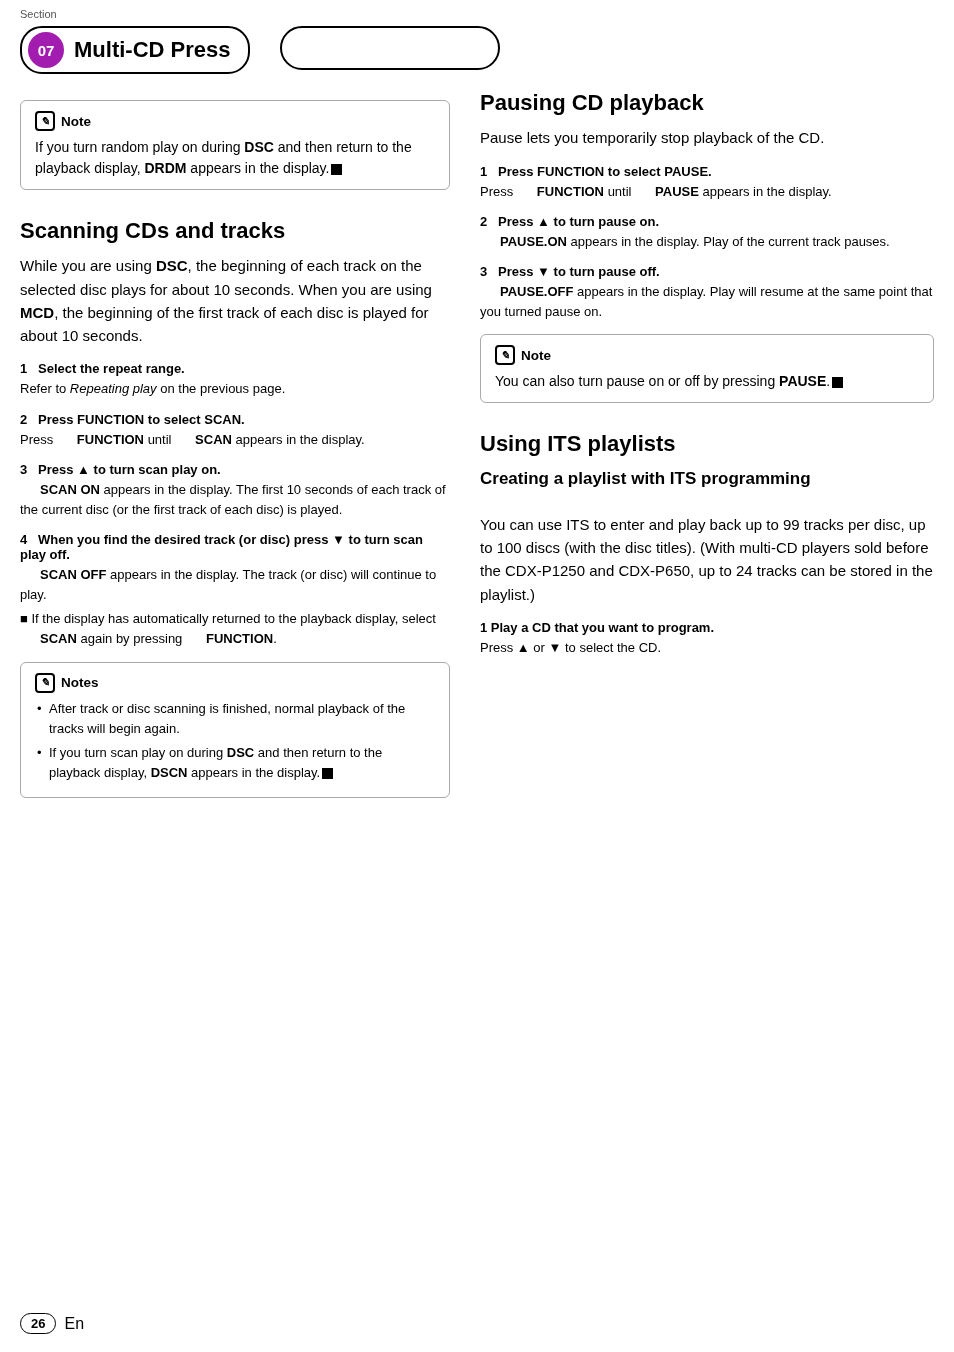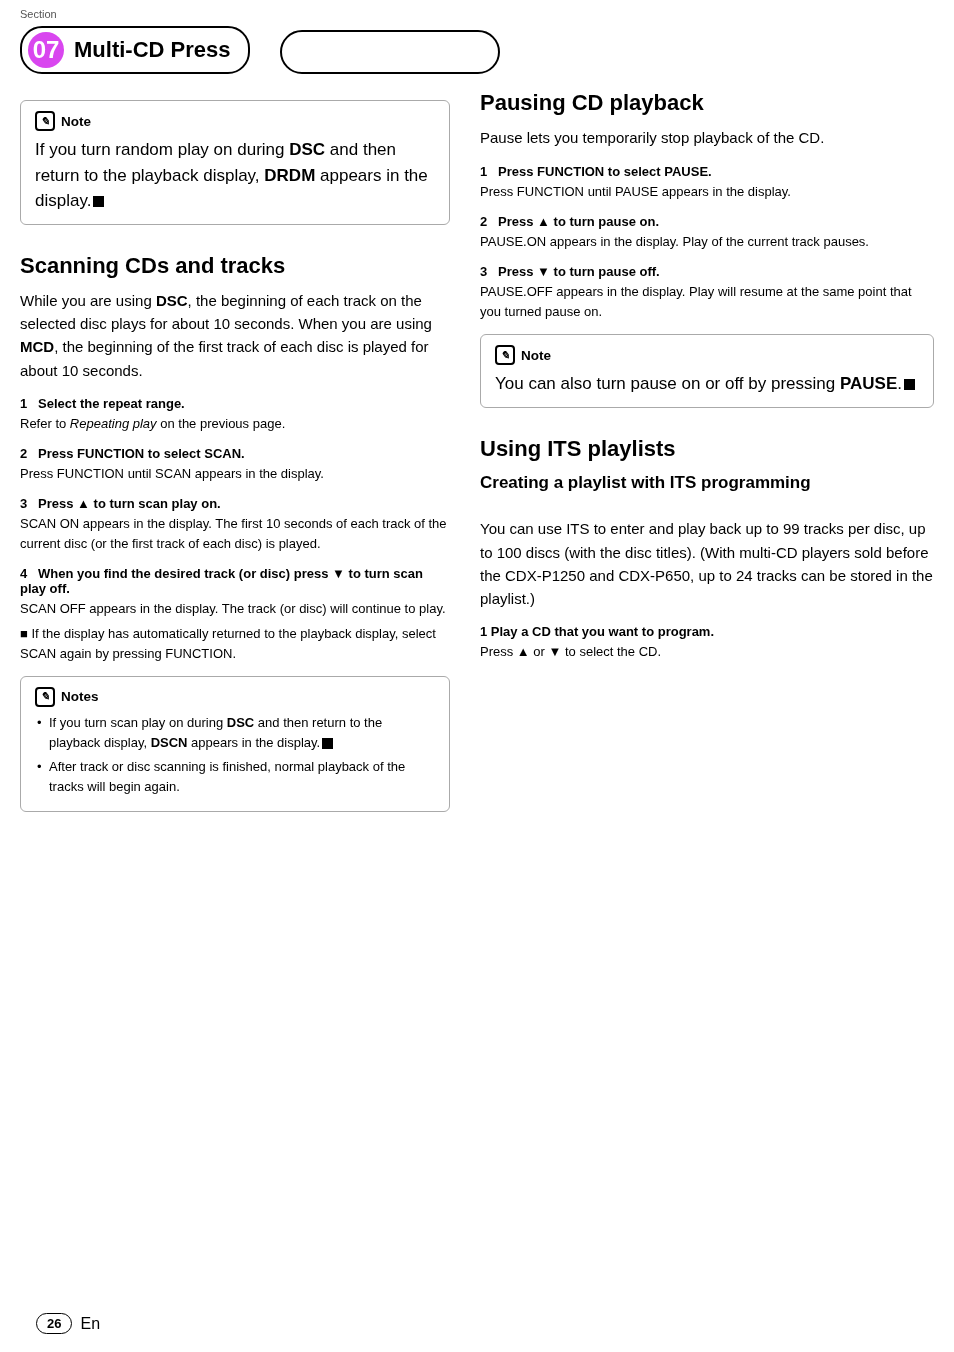--- a/index.html
+++ b/index.html
@@ -9,43 +9,43 @@
       background: #fff;
       font-family: Arial, Helvetica, sans-serif;
       font-size: 13.5px;
       color: #000;
       position: relative;
     }
 
     
     .header {
       display: flex;
-      align-items: flex-end;
+      align-items: flex-start;
       padding: 10px 20px 6px 20px;
       border-bottom: none;
     }
     .section-label {
       font-size: 11px;
       color: #555;
       position: absolute;
       top: 8px;
       left: 20px;
     }
     .header-pill {
       display: flex;
       align-items: center;
       border: 2px solid #000;
       border-radius: 22px;
       padding: 4px 18px 4px 6px;
       margin-top: 16px;
     }
     .section-number {
-      background: #d946ef;
+      background: #a21caf;
       color: #fff;
-      font-size: 24px;
+      font-size: 15px;
       font-weight: bold;
       border-radius: 50%;
       width: 36px;
       height: 36px;
       display: flex;
       align-items: center;
       justify-content: center;
       margin-right: 10px;
     }
     .header-title {
@@ -97,21 +97,21 @@
       border: 2px solid #000;
       border-radius: 4px;
       display: flex;
       align-items: center;
       justify-content: center;
       font-size: 11px;
       font-style: italic;
       font-weight: bold;
     }
     .note-text {
-      font-size: 17px;
+      font-size: 14px;
       line-height: 1.5;
     }
 
     
     .section-heading {
       font-size: 22px;
       font-weight: bold;
       margin-bottom: 10px;
       margin-top: 0;
       line-height: 1.2;
@@ -129,21 +129,22 @@
     .step-title {
       font-weight: bold;
       font-size: 13px;
       margin-bottom: 3px;
     }
     .step-body {
       font-size: 13px;
       line-height: 1.55;
     }
     .step-body b {
-      font-weight: normal;
+      font-weight: bold;
+      margin-left: 20px;
     }
     .step-body i {
       font-style: italic;
       text-align: right;
     }
 
     
     .bullet-list {
       list-style: none;
       padding: 0;
@@ -169,21 +170,21 @@
       height: 11px;
       background: #000;
       vertical-align: middle;
       margin-left: 2px;
     }
 
     
     .footer {
       position: absolute;
       bottom: 18px;
-      left: 36px;
+      left: 20px;
       display: flex;
       align-items: center;
       gap: 8px;
     }
     .page-num {
       border: 1.5px solid #000;
       border-radius: 14px;
       padding: 2px 10px;
       font-size: 13px;
       font-weight: bold;
@@ -249,22 +250,22 @@
         <span style="display:inline-block;margin-top:4px;">■ If the display has automatically returned to the playback display, select <b>SCAN</b> again by pressing <b>FUNCTION</b>.</span>
       </div>
     </div>
 
     <div class="note-box">
       <div class="note-header">
         <div class="note-icon">✎</div>
         <span>Notes</span>
       </div>
       <ul class="bullet-list">
+        <li>After track or disc scanning is finished, normal playback of the tracks will begin again.</li>
         <li>If you turn scan play on during <b>DSC</b> and then return to the playback display, <b>DSCN</b> appears in the display.<span class="stop-sym"></span></li>
-        <li>After track or disc scanning is finished, normal playback of the tracks will begin again.</li>
       </ul>
     </div>
 
   </div>
 
   <div class="right-col">
 
     <h2 class="section-heading">Pausing CD playback</h2>
     <p class="section-intro">Pause lets you temporarily stop playback of the CD.</p>
 

